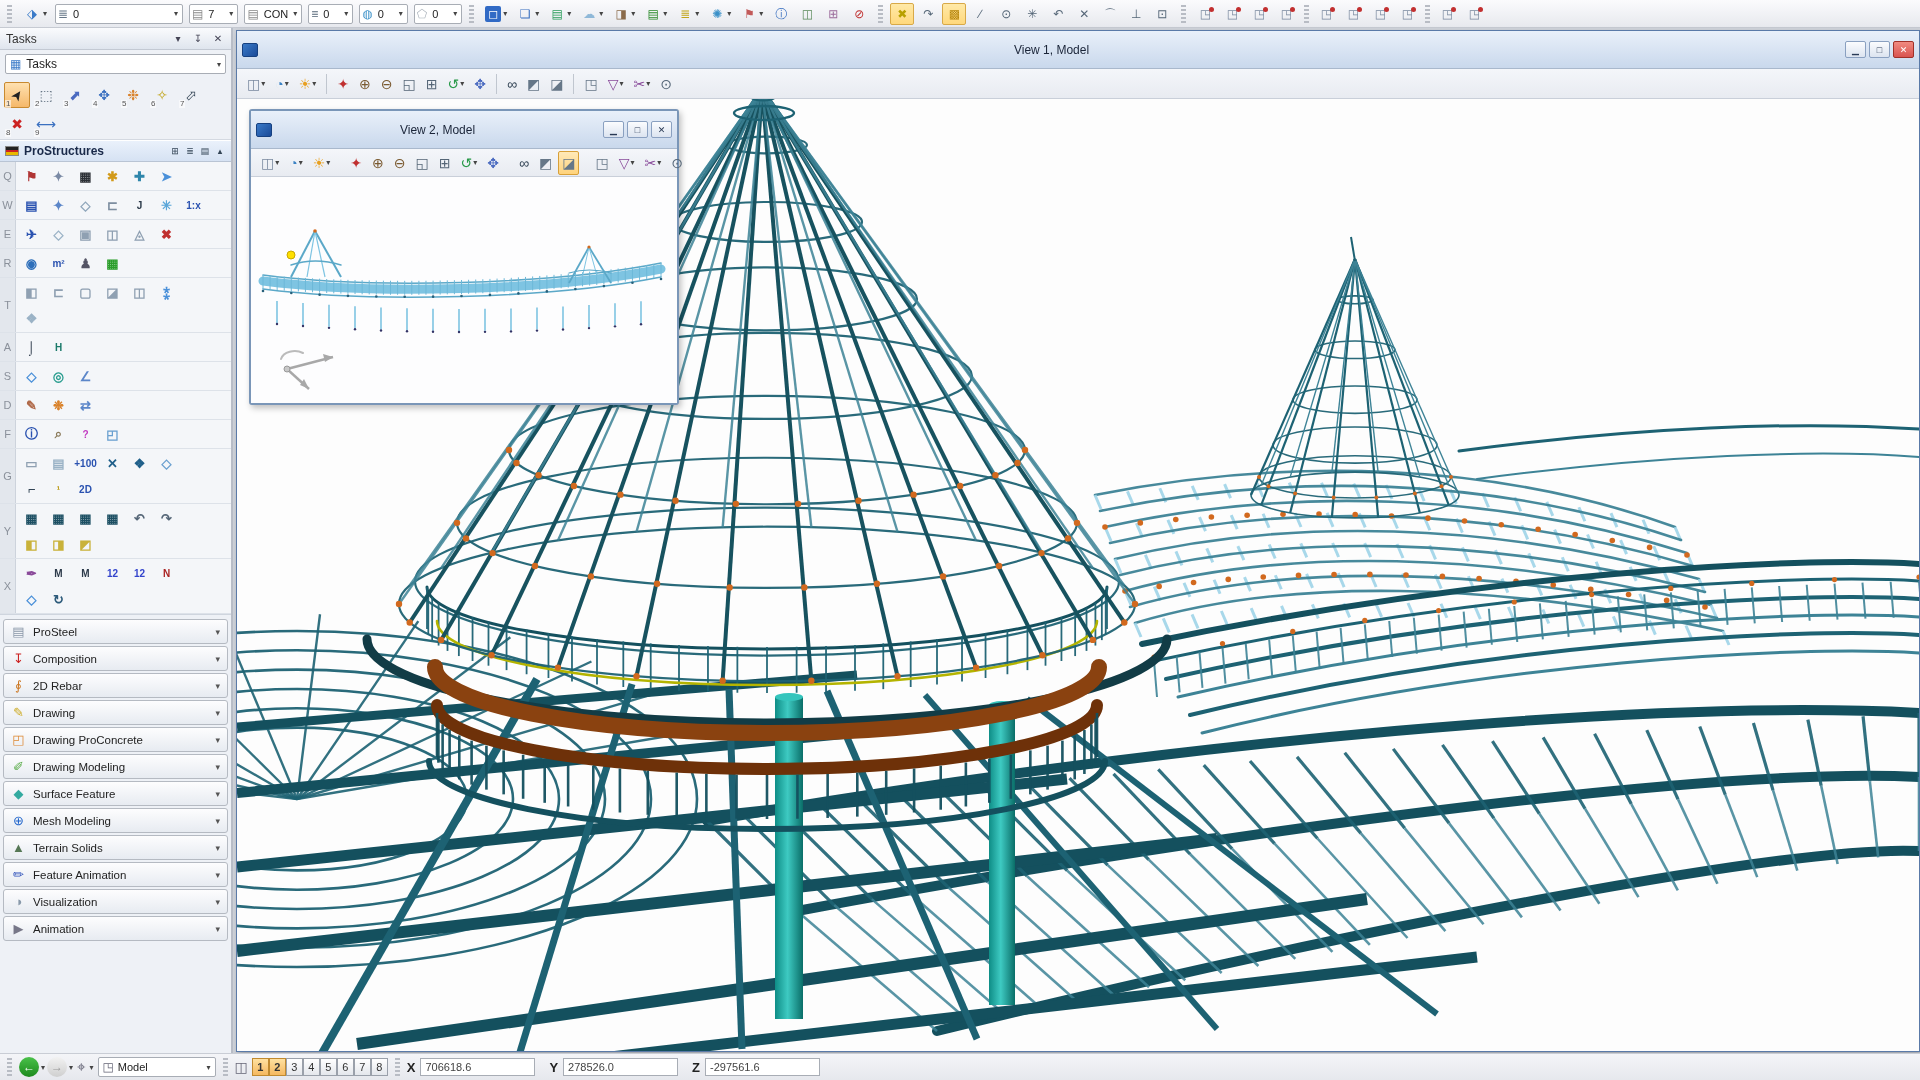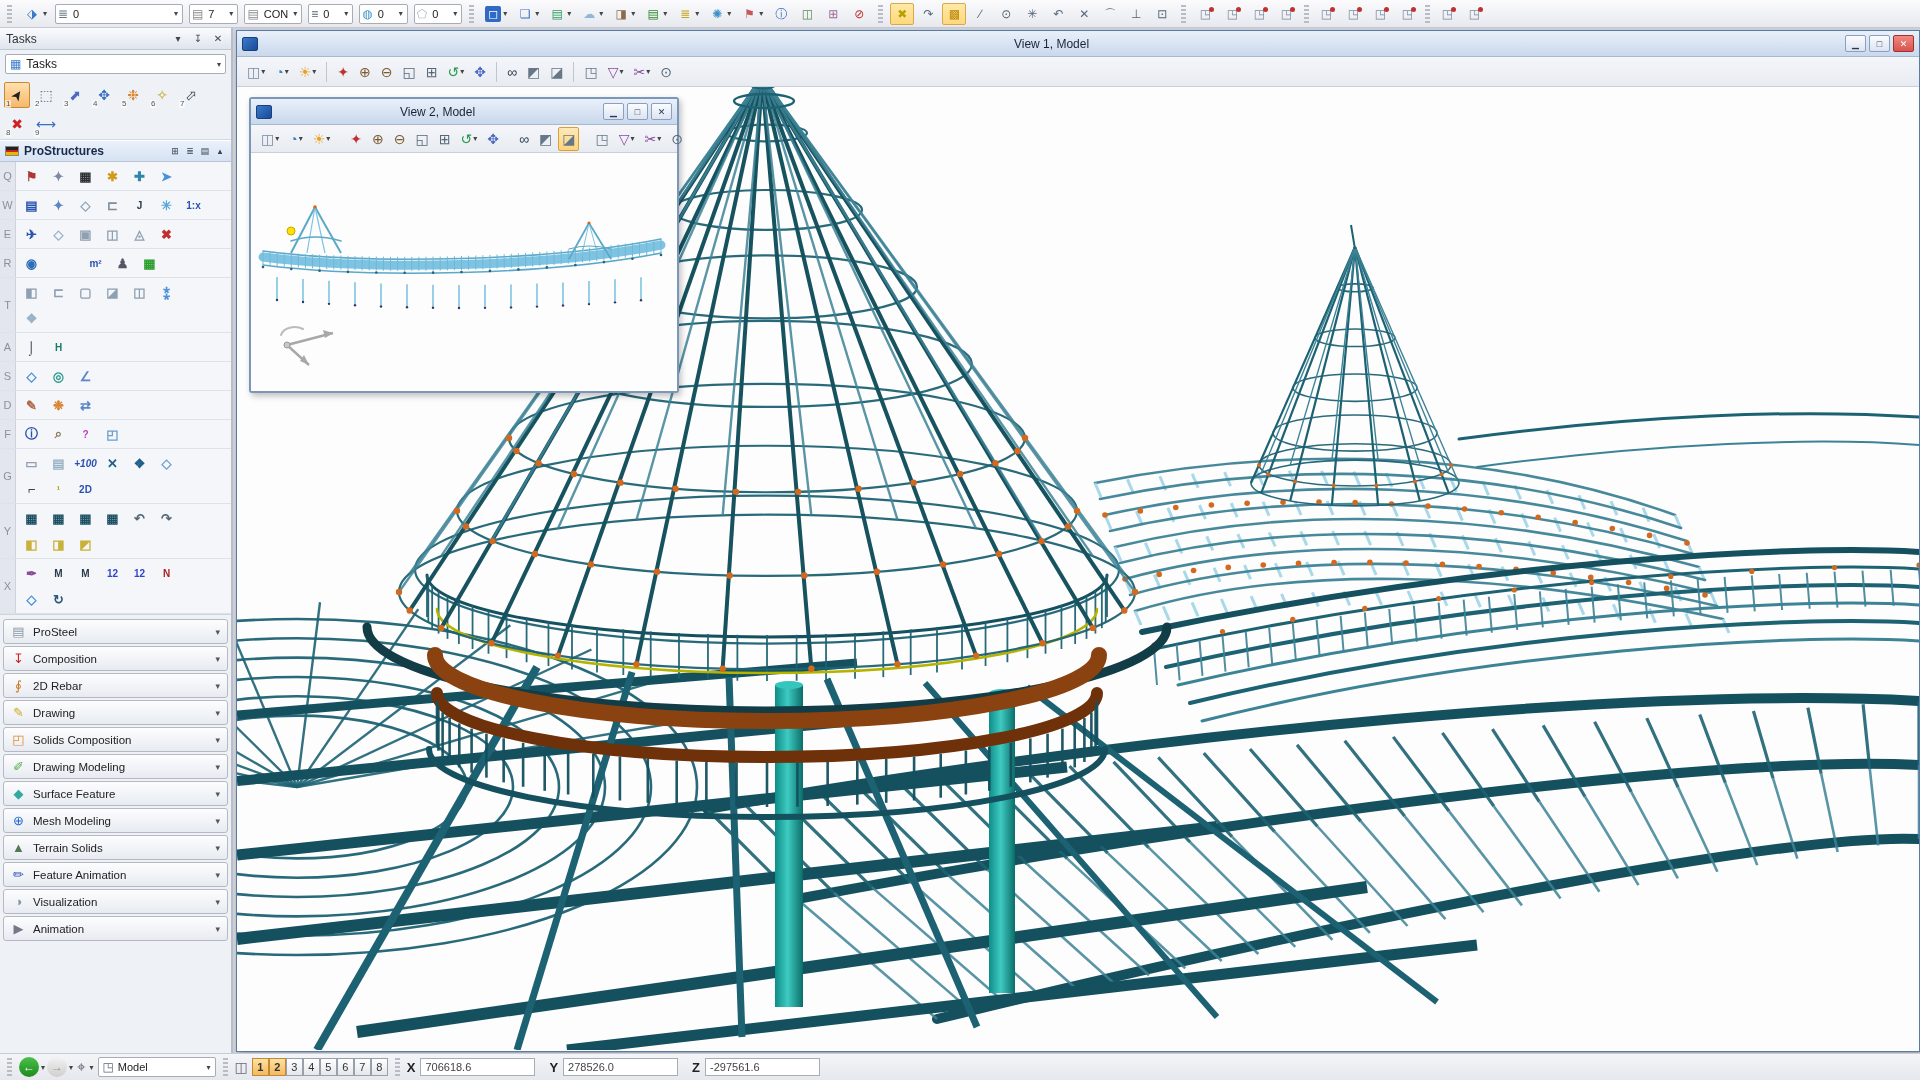--- a/index.html
+++ b/index.html
@@ -88,21 +88,21 @@
     flex:none; cursor:default; }
   .vbtn.on { background:linear-gradient(#ffe1a0,#f5b860); border-color:#c08a30; font-weight:bold; }
   .coord { display:flex; align-items:center; gap:5px; flex:none; }
   .coord b { font-size:13px; }
   .coord .fld { width:115px; height:18px; background:#fff; border:1px solid #a8adb5;
     padding:1px 4px; font-size:11px; color:#444; display:flex; align-items:center; }
 
   
   .vwin { position:absolute; background:#fdfdfe; border:1px solid #5a7aa8;
     box-shadow:2px 3px 6px rgba(0,0,0,.25); display:flex; flex-direction:column; }
-  .vtitle { height:26px; flex:none; display:flex; align-items:center; padding:0 5px; gap:6px;
+  .vtitle { height:38px; flex:none; display:flex; align-items:center; padding:0 5px; gap:6px;
     background:linear-gradient(#e9f0fa,#c9d8ec); border-bottom:1px solid #a9b8cc; }
   .vtitle .ic { width:16px; height:14px; border-radius:2px;
     background:linear-gradient(135deg,#3a7ac8,#1a4a98); border:1px solid #164080; }
   .vtitle .tt { flex:1; text-align:center; font-size:12px; color:#1a2438; }
   .wbtns { display:flex; gap:3px; }
   .wb { width:21px; height:17px; border:1px solid #8aa0c0; border-radius:2px;
     background:linear-gradient(#fbfcfe,#dce4f0); display:flex; align-items:center;
     justify-content:center; font-size:9px; color:#2a3a55; cursor:default; }
   .wb.close { background:linear-gradient(#f08a80,#d9534f); border-color:#a03028; color:#fff; }
   .vtools { height:30px; flex:none; display:flex; align-items:center; gap:2px; padding:0 6px;
@@ -390,21 +390,21 @@
             <span class="gi" style="color: rgb(143, 160, 178);">▣</span>
             <span class="gi" style="color: rgb(143, 160, 178);">◫</span>
             <span class="gi" style="color: rgb(143, 160, 178);">◬</span>
             <span class="gi" style="color: rgb(192, 48, 48);">✖</span>
           </div>
         </div>
         <div class="grow">
           <div class="gkey">R</div>
           <div class="gicons">
             <span class="gi" style="color: rgb(46, 111, 186);">◉</span>
-            <span class="gi txt" style="color: rgb(42, 82, 176); margin-left: 37px;">m²</span>
+            <span class="gi txt" style="color: rgb(42, 82, 176);">m²</span>
             <span class="gi" style="color: rgb(85, 85, 102);">♟</span>
             <span class="gi" style="color: rgb(42, 157, 42);">▦</span>
           </div>
         </div>
         <div class="grow">
           <div class="gkey">T</div>
           <div class="gicons">
             <span class="gi" style="color: rgb(143, 160, 178);">◧</span>
             <span class="gi" style="color: rgb(143, 160, 178);">⊏</span>
             <span class="gi" style="color: rgb(143, 160, 178);">▢</span>
@@ -445,21 +445,21 @@
             <span class="gi" style="color: rgb(138, 122, 90);">⌕</span>
             <span class="gi txt" style="color: rgb(194, 58, 194);">?</span>
             <span class="gi" style="color: rgb(106, 160, 208);">◰</span>
           </div>
         </div>
         <div class="grow">
           <div class="gkey">G</div>
           <div class="gicons">
             <span class="gi" style="color: rgb(143, 160, 178);">▭</span>
             <span class="gi" style="color: rgb(154, 178, 198);">▤</span>
-            <span class="gi txt" style="color: rgb(42, 82, 176); font-style: italic;">+100</span>
+            <span class="gi txt" style="color: rgb(42, 82, 176);">+100</span>
             <span class="gi" style="color: rgb(31, 95, 138);">✕</span>
             <span class="gi" style="color: rgb(31, 95, 138);">❖</span>
             <span class="gi" style="color: rgb(106, 160, 208);">◇</span>
             <span class="brk"></span>
             <span class="gi" style="color: rgb(51, 68, 85);">⌐</span>
             <span class="gi txt" style="color: rgb(184, 150, 10);">¹</span>
             <span class="gi txt" style="color: rgb(42, 82, 176);">2D</span>
           </div>
         </div>
         <div class="grow">
@@ -508,21 +508,21 @@
           <span class="lb">2D Rebar</span>
           <span class="ch">▾</span>
         </div>
         <div class="section">
           <span class="ic" style="color: rgb(204, 170, 34);">✎</span>
           <span class="lb">Drawing</span>
           <span class="ch">▾</span>
         </div>
         <div class="section">
           <span class="ic" style="color: rgb(221, 136, 51);">◰</span>
-          <span class="lb">Solids Composition</span>
+          <span class="lb">Drawing ProConcrete</span>
           <span class="ch">▾</span>
         </div>
         <div class="section">
           <span class="ic" style="color: rgb(85, 170, 68);">✐</span>
           <span class="lb">Drawing Modeling</span>
           <span class="ch">▾</span>
         </div>
         <div class="section">
           <span class="ic" style="color: rgb(51, 170, 160);">◆</span>
           <span class="lb">Surface Feature</span>

